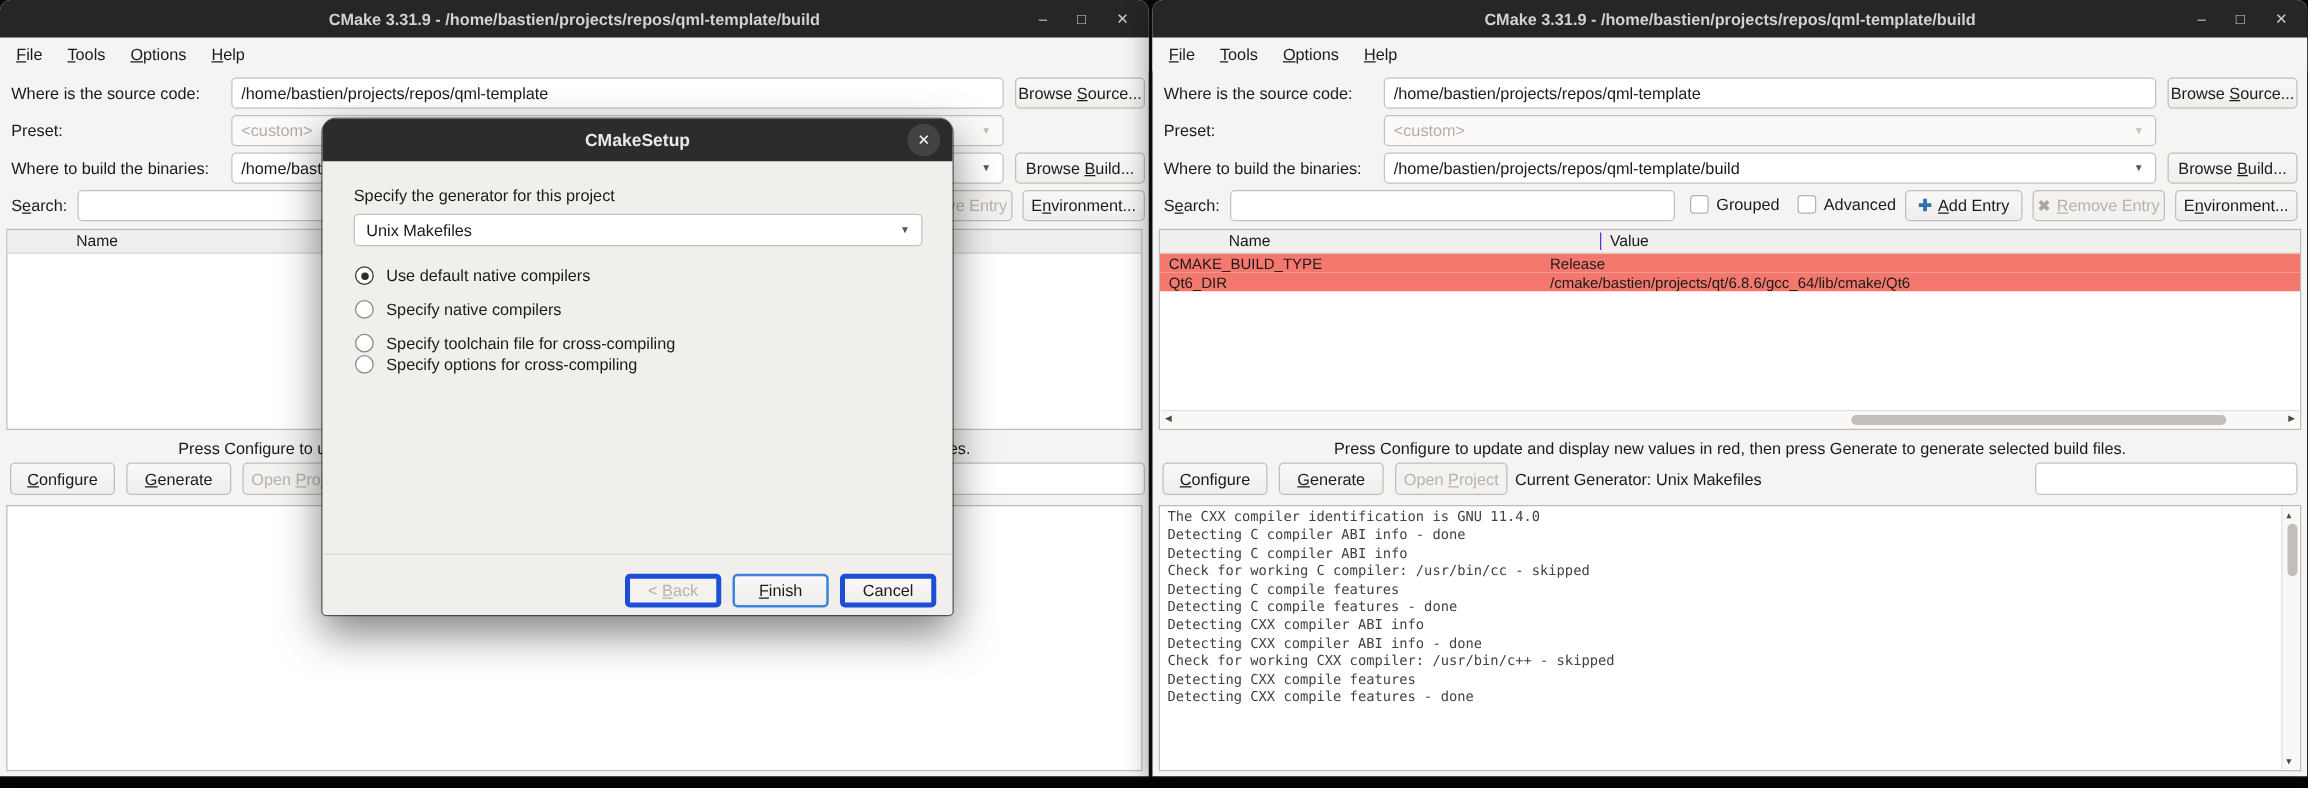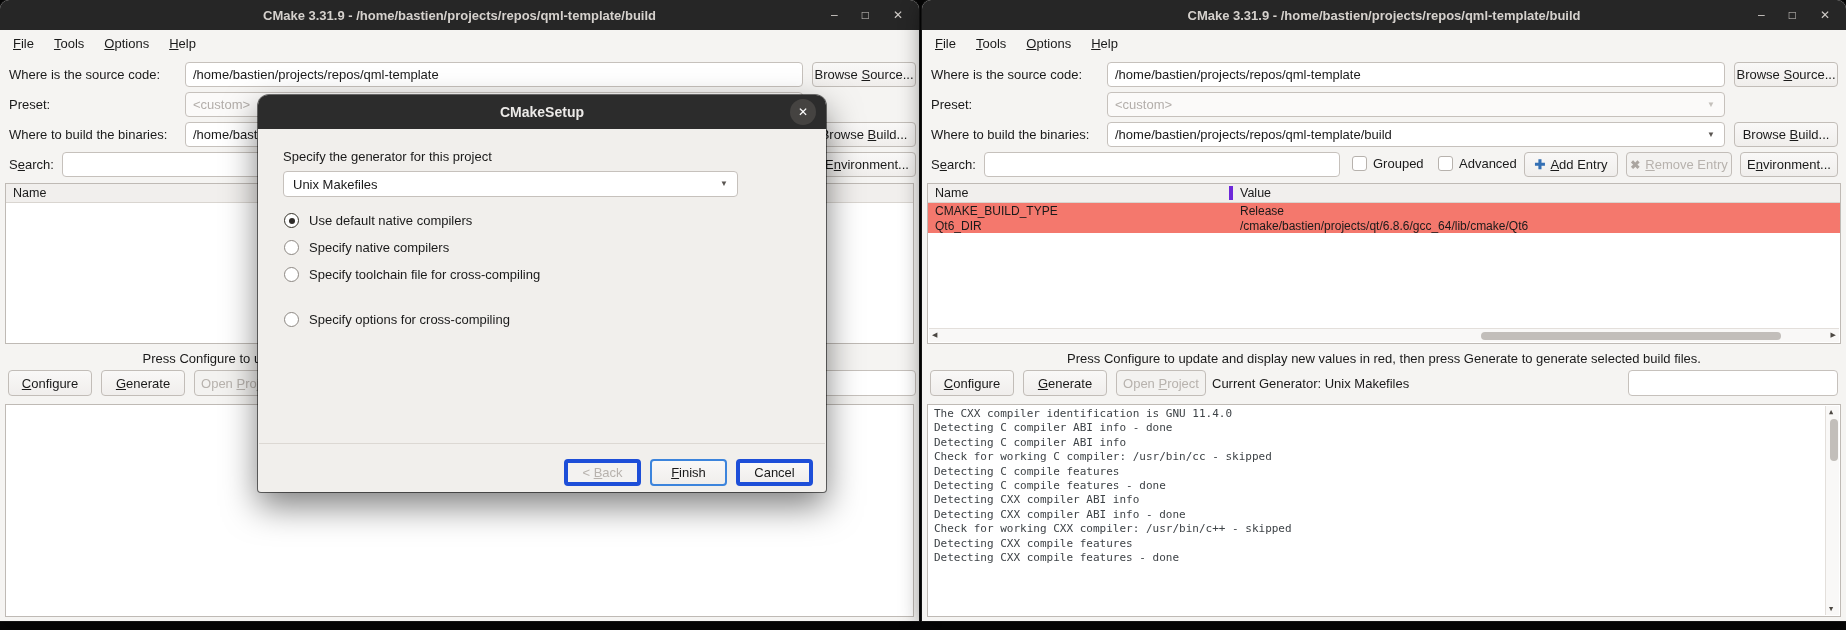--- a/index.html
+++ b/index.html
@@ -36,21 +36,21 @@
   .btn .plus{color:#3470b4;font-weight:700;font-size:13px;}
   .btn .cross{color:#aba6a1;font-weight:700;font-size:12px;}
 
   .chk{position:absolute;top:156px;display:flex;align-items:center;gap:6px;}
   .chk .box{width:15px;height:15px;background:#fff;border:1px solid #b7b2ad;border-radius:3px;box-sizing:border-box;}
 
   .cache-table{position:absolute;left:5px;right:5px;top:183px;height:159px;background:#fff;
                border:1px solid #bfbab5;overflow:hidden;}
   .thead{height:18px;background:#f1efed;border-bottom:1px solid #d9d5d0;display:flex;
          align-items:center;font-size:12.5px;}
-  .th-name{width:305px;padding-left:7px;border-right:4px solid #6d28d9;box-sizing:border-box;}
+  .th-name{width:305px;padding-left:7px;border-right:1px solid #6d28d9;box-sizing:border-box;margin-left:48px;}
   .th-value{padding-left:7px;}
   .trow{height:15px;display:flex;align-items:center;background:#f4786d;font-size:12px;}
   .td-name{width:305px;padding-left:7px;box-sizing:border-box;flex:none;overflow:hidden;white-space:nowrap;}
   .td-value{padding-left:7px;overflow:hidden;white-space:nowrap;}
 
   .hscroll{position:absolute;left:1px;right:1px;bottom:1px;height:13px;background:#f9f8f7;
            border-top:1px solid #e3dfdb;}
   .hs-arrow{position:absolute;top:2px;font-size:7px;color:#4c4843;}
   .hthumb{position:absolute;left:552px;width:300px;top:3px;height:8px;background:#c2beba;border-radius:4px;}
 
@@ -62,21 +62,21 @@
 
   .log{position:absolute;left:5px;right:5px;top:404px;height:213px;background:#fff;
        border:1px solid #bfbab5;font-family:"DejaVu Sans Mono",monospace;font-size:11px;
        color:#3e4347;overflow:hidden;padding-top:2px;box-sizing:border-box;}
   .log-line{height:14.4px;line-height:14.4px;padding-left:6px;white-space:pre;}
   .vscroll{position:absolute;top:1px;bottom:1px;right:1px;width:13px;background:#f9f8f7;
            border-left:1px solid #e3dfdb;}
   .vs-arrow{position:absolute;left:3px;font-size:7px;color:#4c4843;}
   .vthumb{position:absolute;top:14px;right:2px;width:8px;height:42px;background:#c2beba;border-radius:4px;}
 
-  .dialog{position:absolute;left:258px;top:95px;width:568px;height:397px;background:#f1efec;
+  .dialog{position:absolute;left:258px;top:95px;width:504px;height:397px;background:#f1efec;
           border-radius:11px 11px 3px 3px;z-index:10;
           box-shadow:0 0 0 1px rgba(0,0,0,.55),0 14px 34px rgba(0,0,0,.5);}
   .dlg-titlebar{height:34px;background:#2c2c2c;border-radius:10px 10px 0 0;display:flex;
                 align-items:center;justify-content:center;color:#eceae8;font-weight:700;
                 font-size:14px;position:relative;}
   .dlg-close{position:absolute;right:10px;top:4px;width:26px;height:26px;border-radius:50%;
              background:#454341;color:#fff;display:flex;align-items:center;justify-content:center;
              font-size:12px;font-weight:400;}
   .dlg-prompt{position:absolute;left:25px;top:54px;}
   .dlg-combo{position:absolute;left:25px;top:76px;width:455px;height:26px;background:#fff;
@@ -198,21 +198,21 @@
         <span>Use default native compilers</span>
       </div>
       <div class="radio-row" style="top:145px">
         <span class="radio"></span>
         <span>Specify native compilers</span>
       </div>
       <div class="radio-row" style="top:172px">
         <span class="radio"></span>
         <span>Specify toolchain file for cross-compiling</span>
       </div>
-      <div class="radio-row" style="top:217px">
+      <div class="radio-row" style="top:189px">
         <span class="radio"></span>
         <span>Specify options for cross-compiling</span>
       </div>
       <div class="dlg-sep"></div>
       <div class="dlg-btns">
         <div class="dlg-btn disabled">
             <span>&lt; <u>B</u>ack</span>
           </div>
         <div class="dlg-btn focus">
             <span><u>F</u>inish</span>

